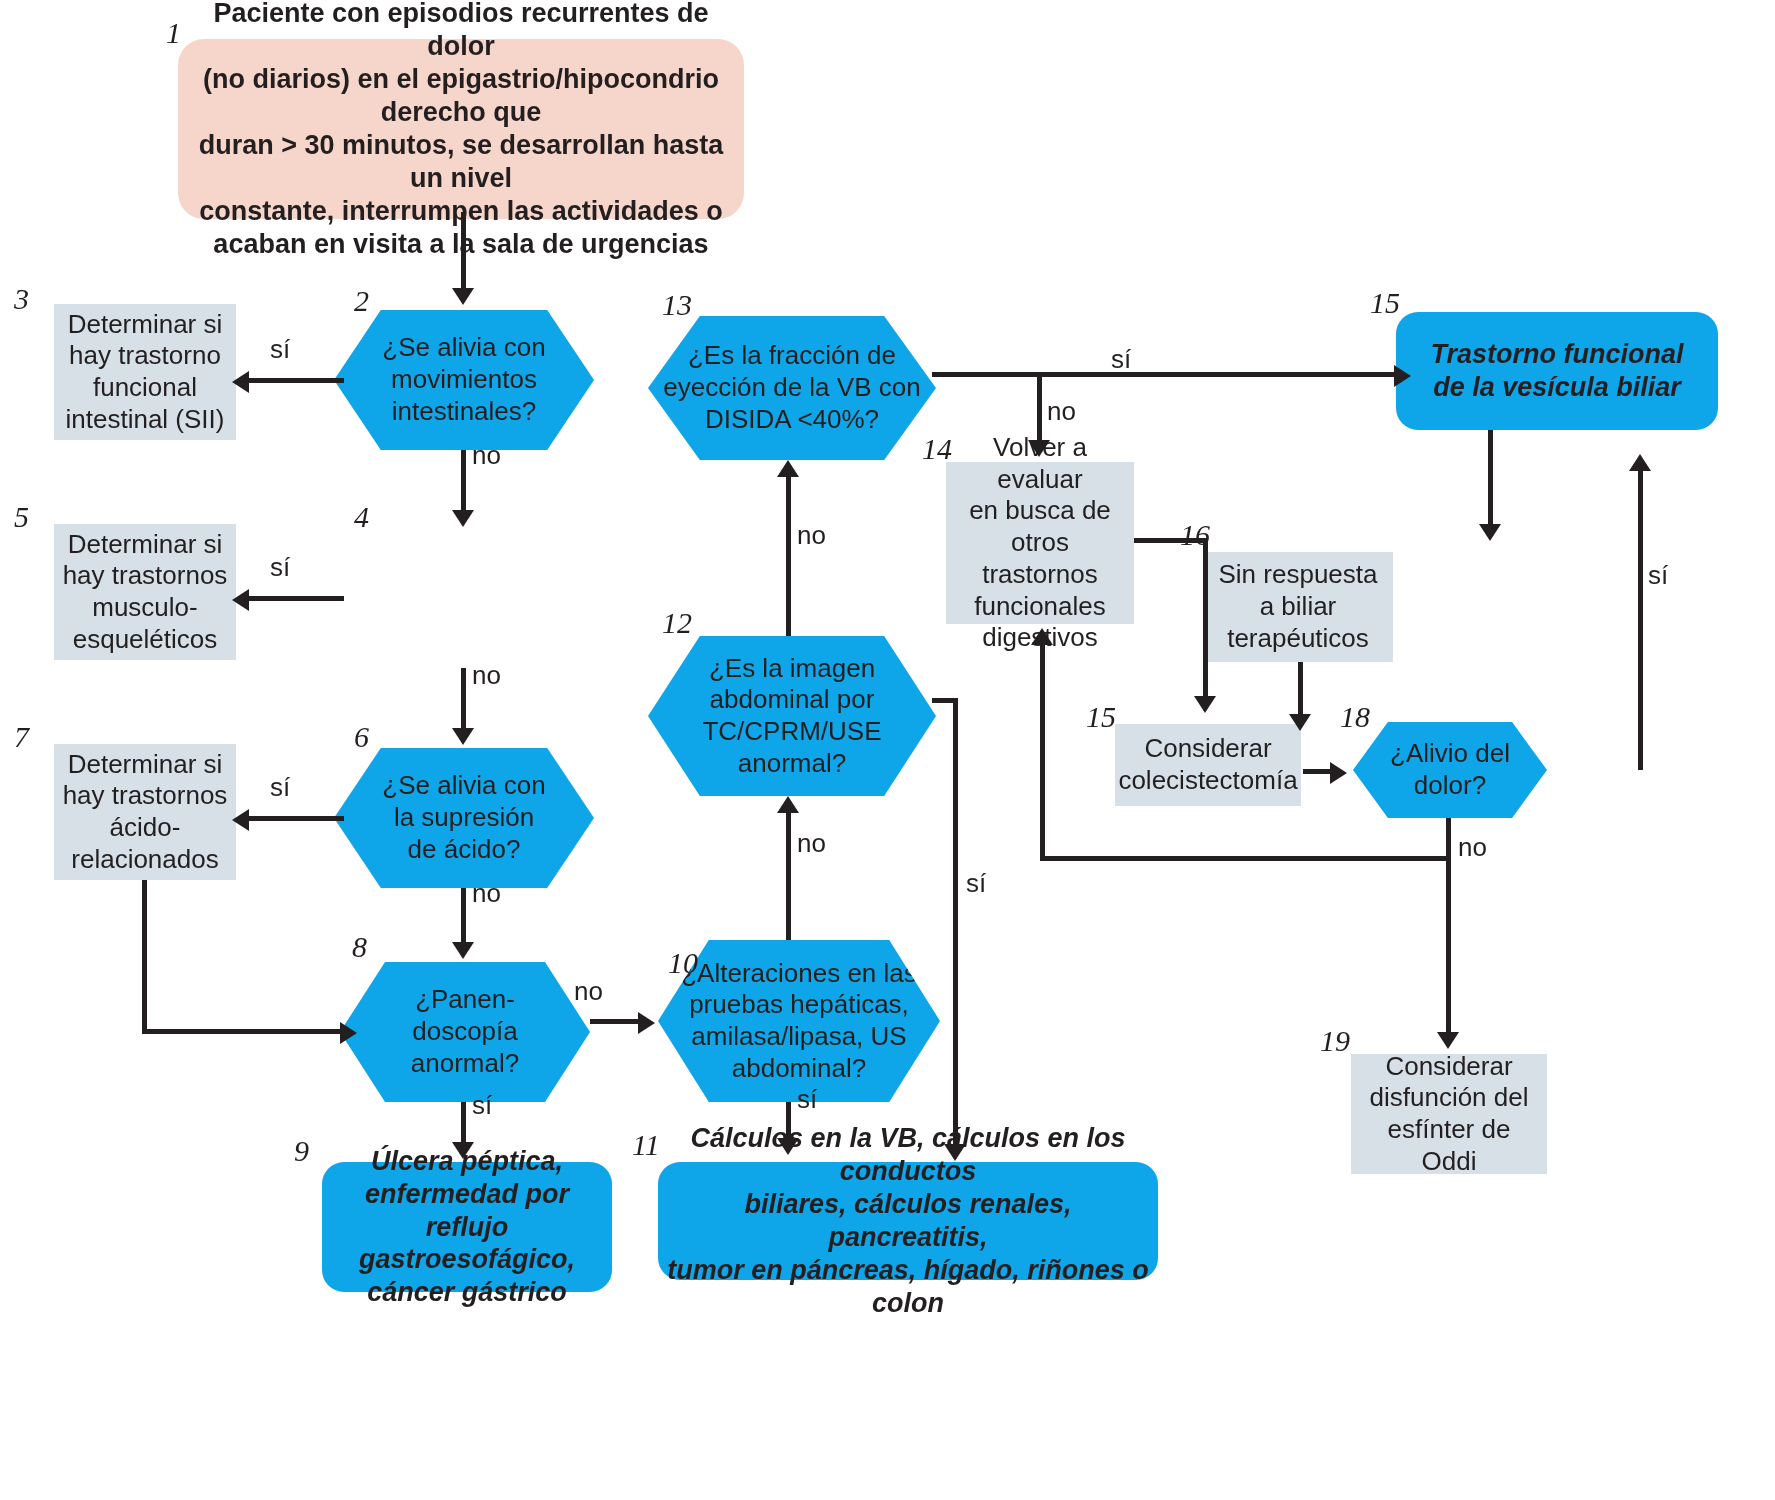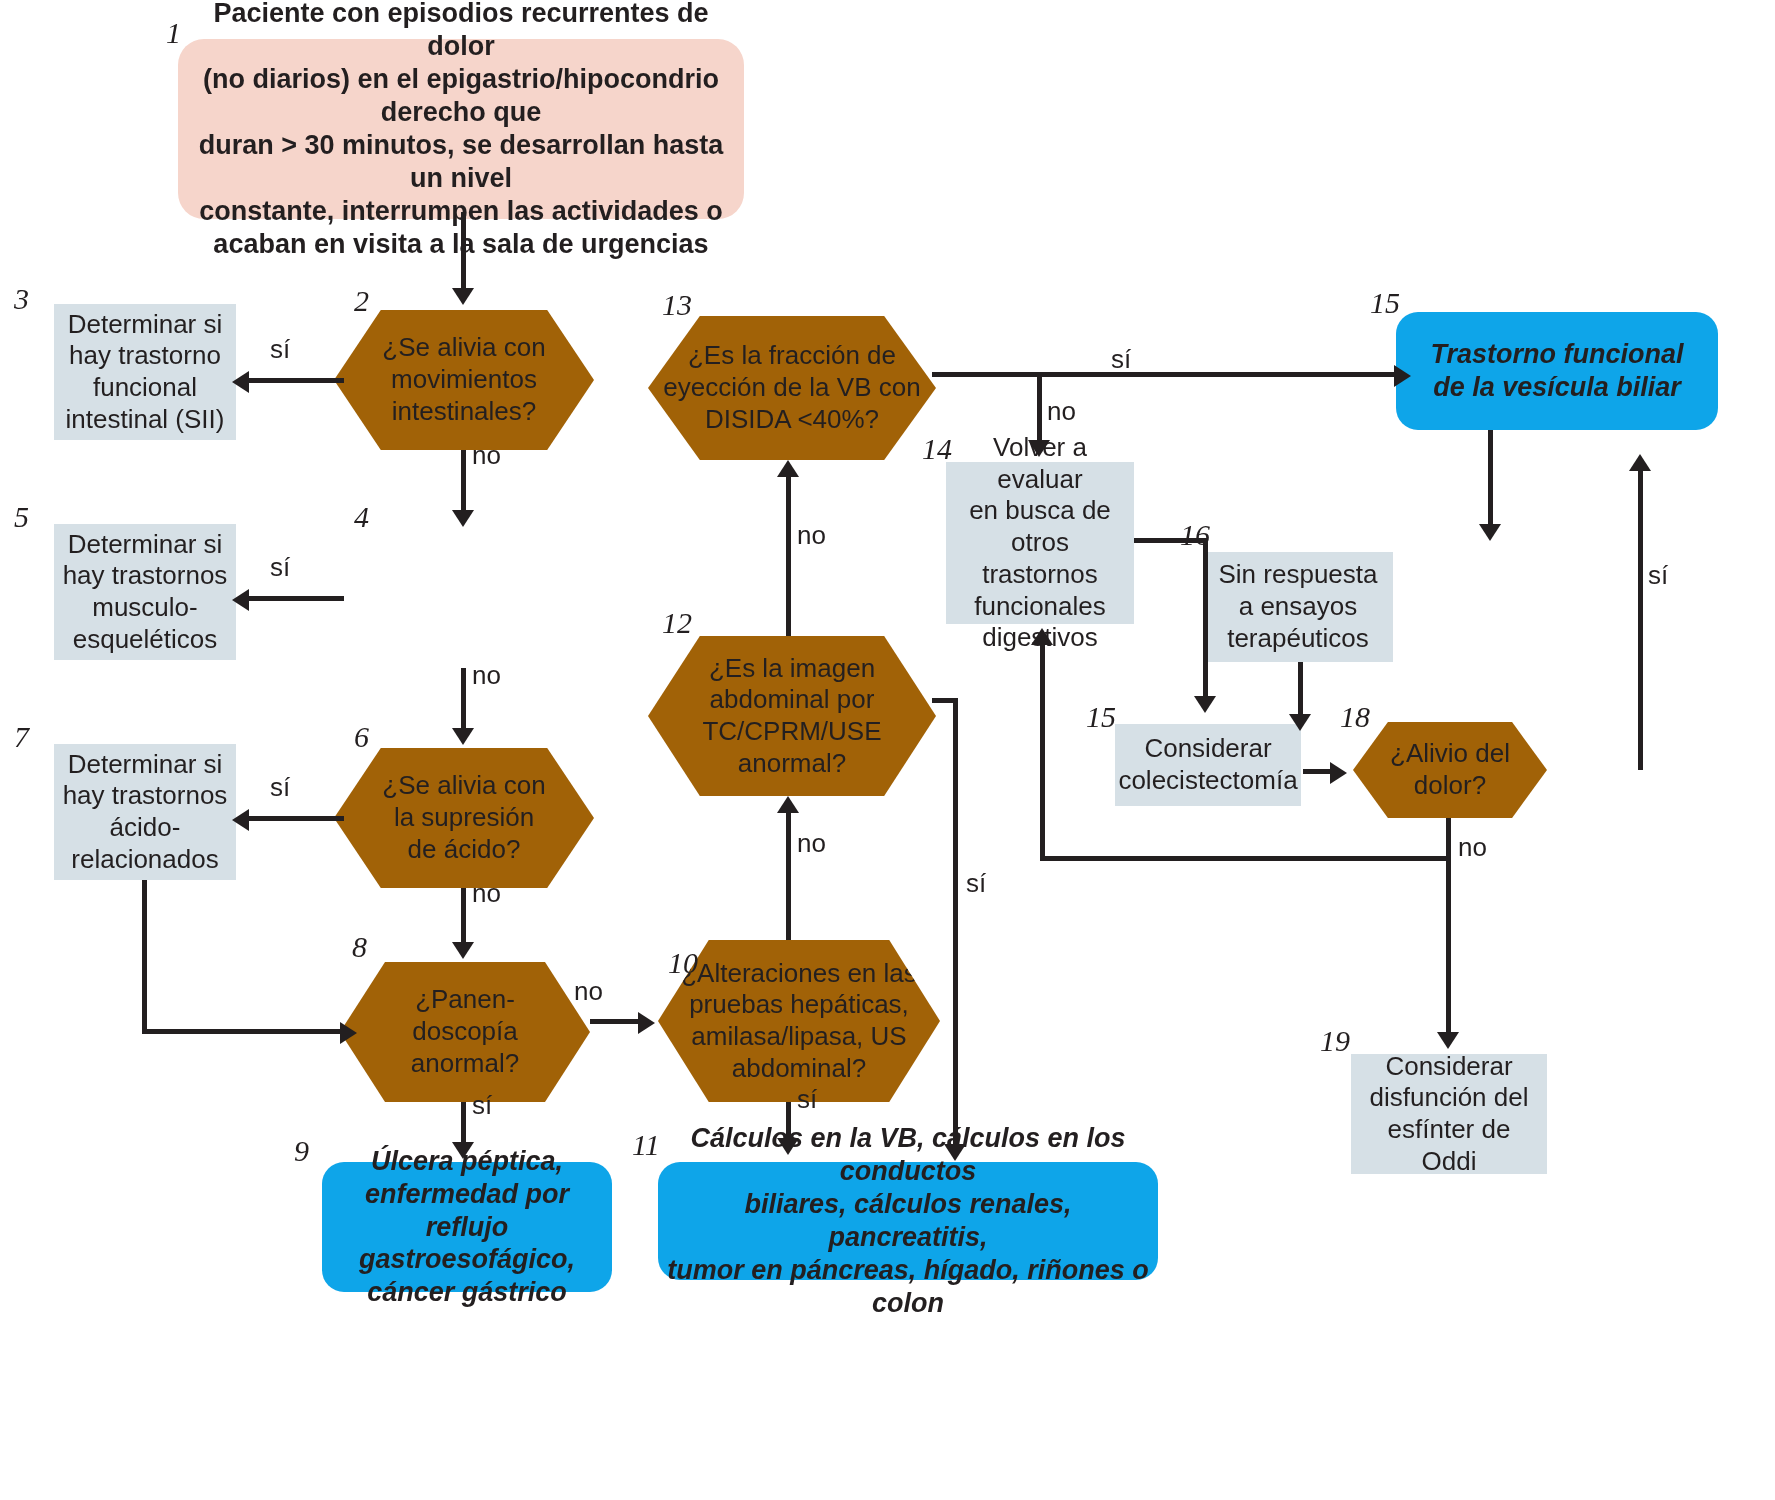--- a/index.html
+++ b/index.html
@@ -10,21 +10,21 @@
   .node{position:absolute;box-sizing:border-box;display:flex;align-items:center;justify-content:center;text-align:center;color:#231f20;}
   .node .txt{display:block;line-height:1.22;padding:0 6px;white-space:pre-line;}
 
   
   .grey{background:#d6e0e6;font-size:26px;font-weight:400;}
   
   .yellow{background:#0ea5e9;border-radius:22px;font-style:italic;font-weight:bold;font-size:27px;}
   
   .pink{background:#f6d5cb;border-radius:26px;font-weight:bold;font-size:27px;}
   
-  .hex{background:#a16207;font-size:26px;
+  .hex{background:#0ea5e9;font-size:26px;
        clip-path:polygon(18% 0%,82% 0%,100% 50%,82% 100%,18% 100%,0% 50%);}
 
   
   .num{position:absolute;font-family:"Liberation Serif",serif;font-style:italic;font-size:30px;color:#231f20;}
 
   
   .elabel{position:absolute;font-family:"Liberation Sans",sans-serif;font-size:26px;color:#231f20;}
 
   
   .ln{position:absolute;background:#231f20;}
@@ -145,21 +145,21 @@
   <div class="num" style="left:922px;top:432px;">14</div>
 
   <div class="node yellow" style="left:1396px;top:312px;width:322px;height:118px;">
     <span class="txt">Trastorno funcional
 de la vesícula biliar</span>
   </div>
   <div class="num" style="left:1370px;top:286px;">15</div>
 
   <div class="node grey" style="left:1203px;top:552px;width:190px;height:110px;">
     <span class="txt">Sin respuesta
-a ensayos
+a biliar
 terapéuticos</span>
   </div>
   <div class="num" style="left:1180px;top:518px;">16</div>
 
   <div class="node grey" style="left:1115px;top:724px;width:186px;height:82px;">
     <span class="txt">Considerar
 colecistectomía</span>
   </div>
   <div class="num" style="left:1086px;top:700px;">15</div>
 

